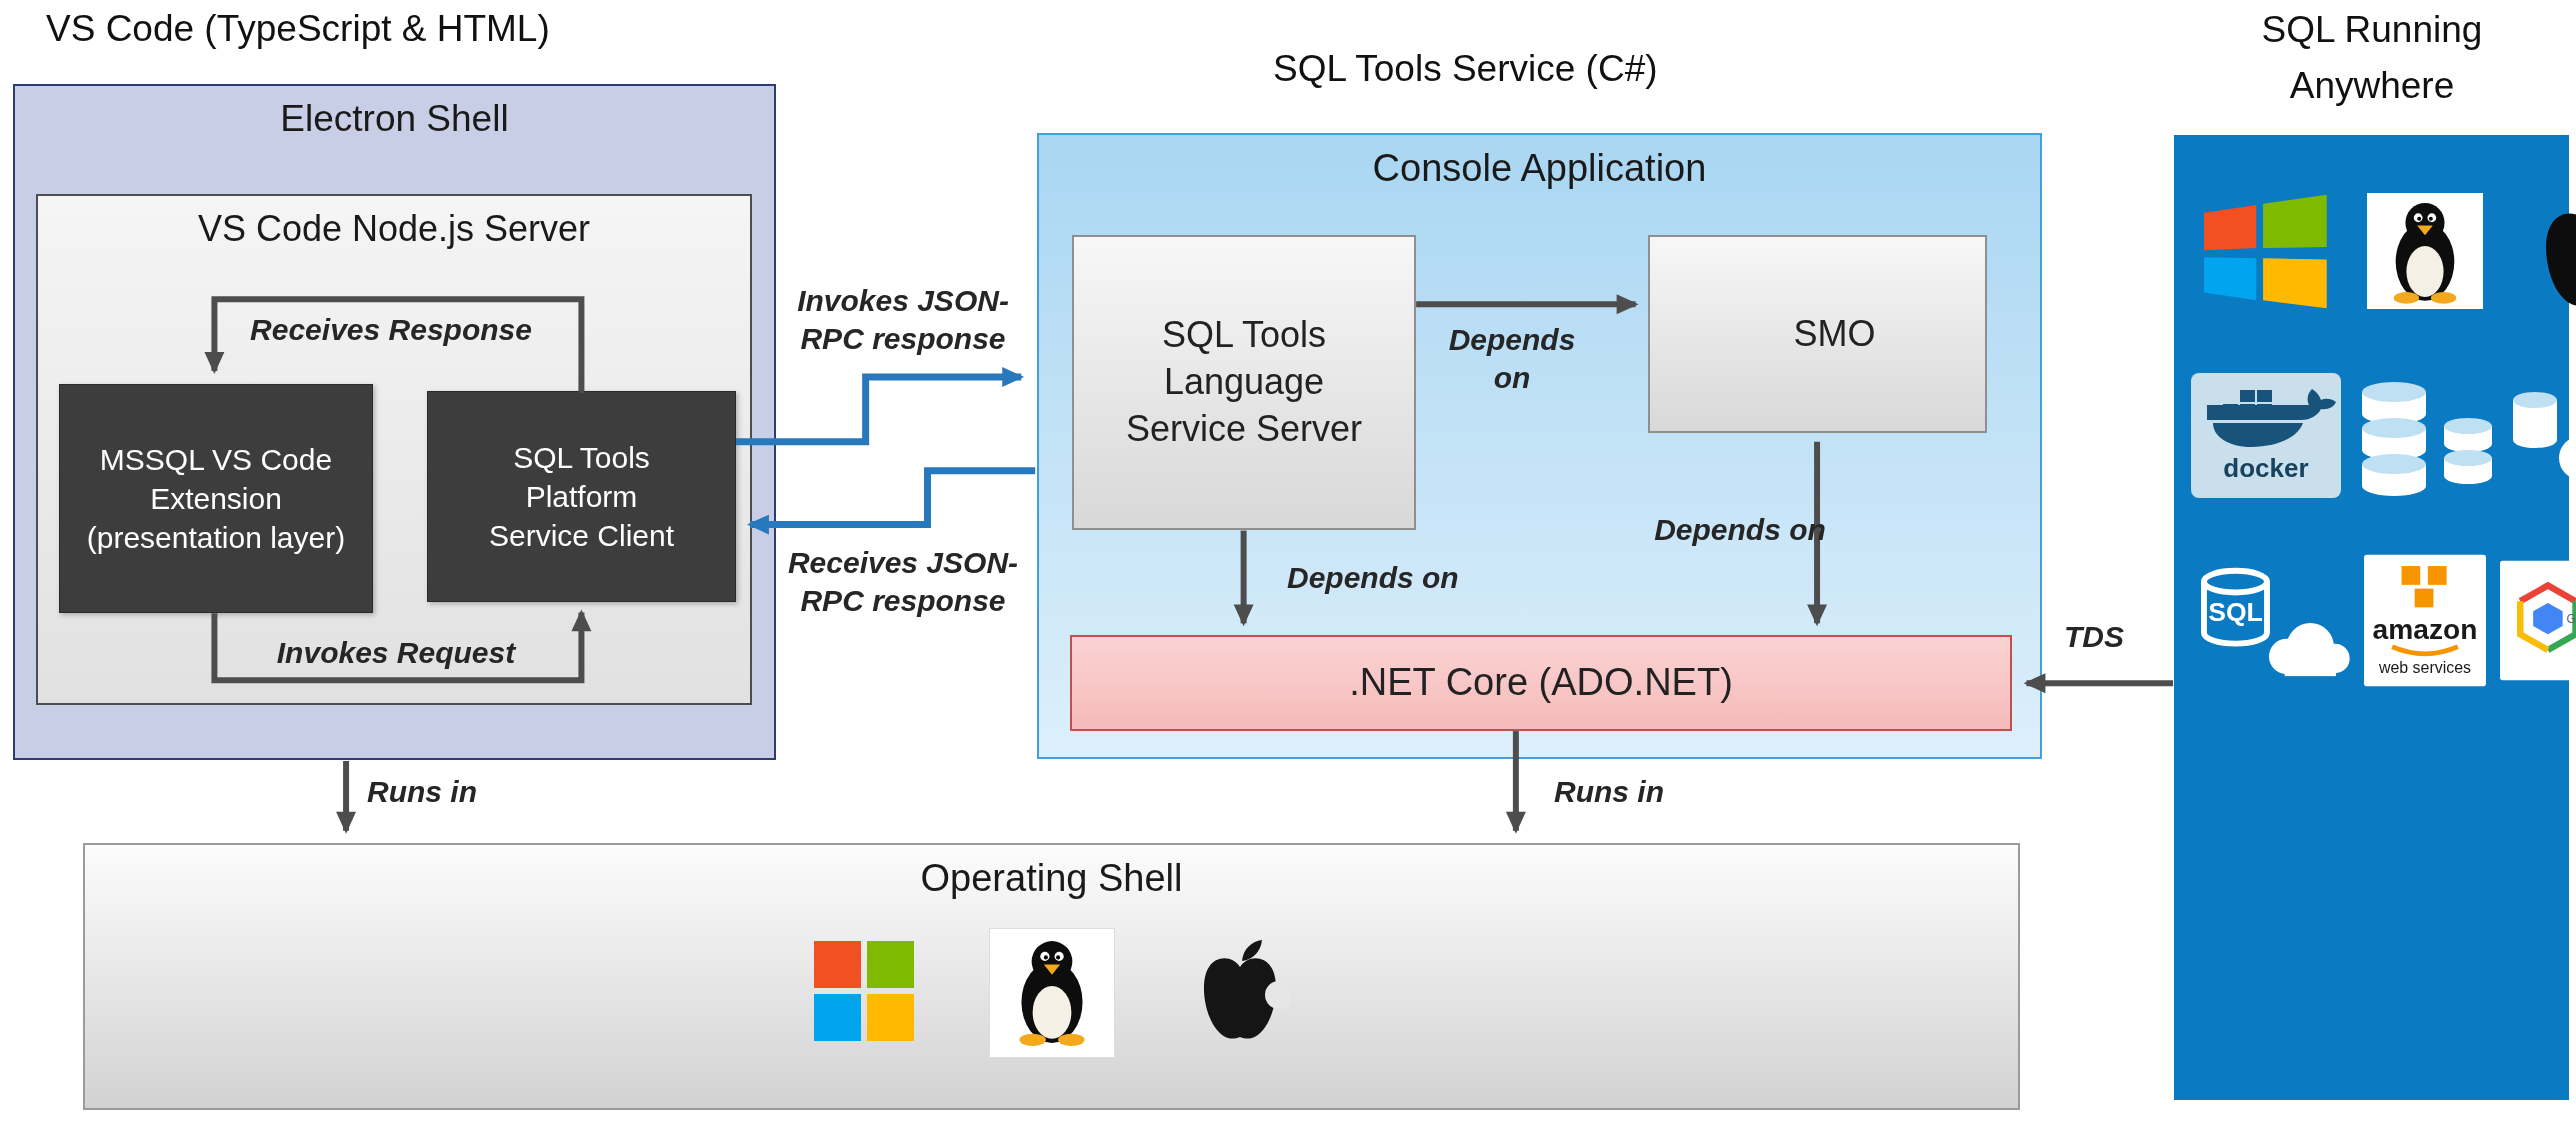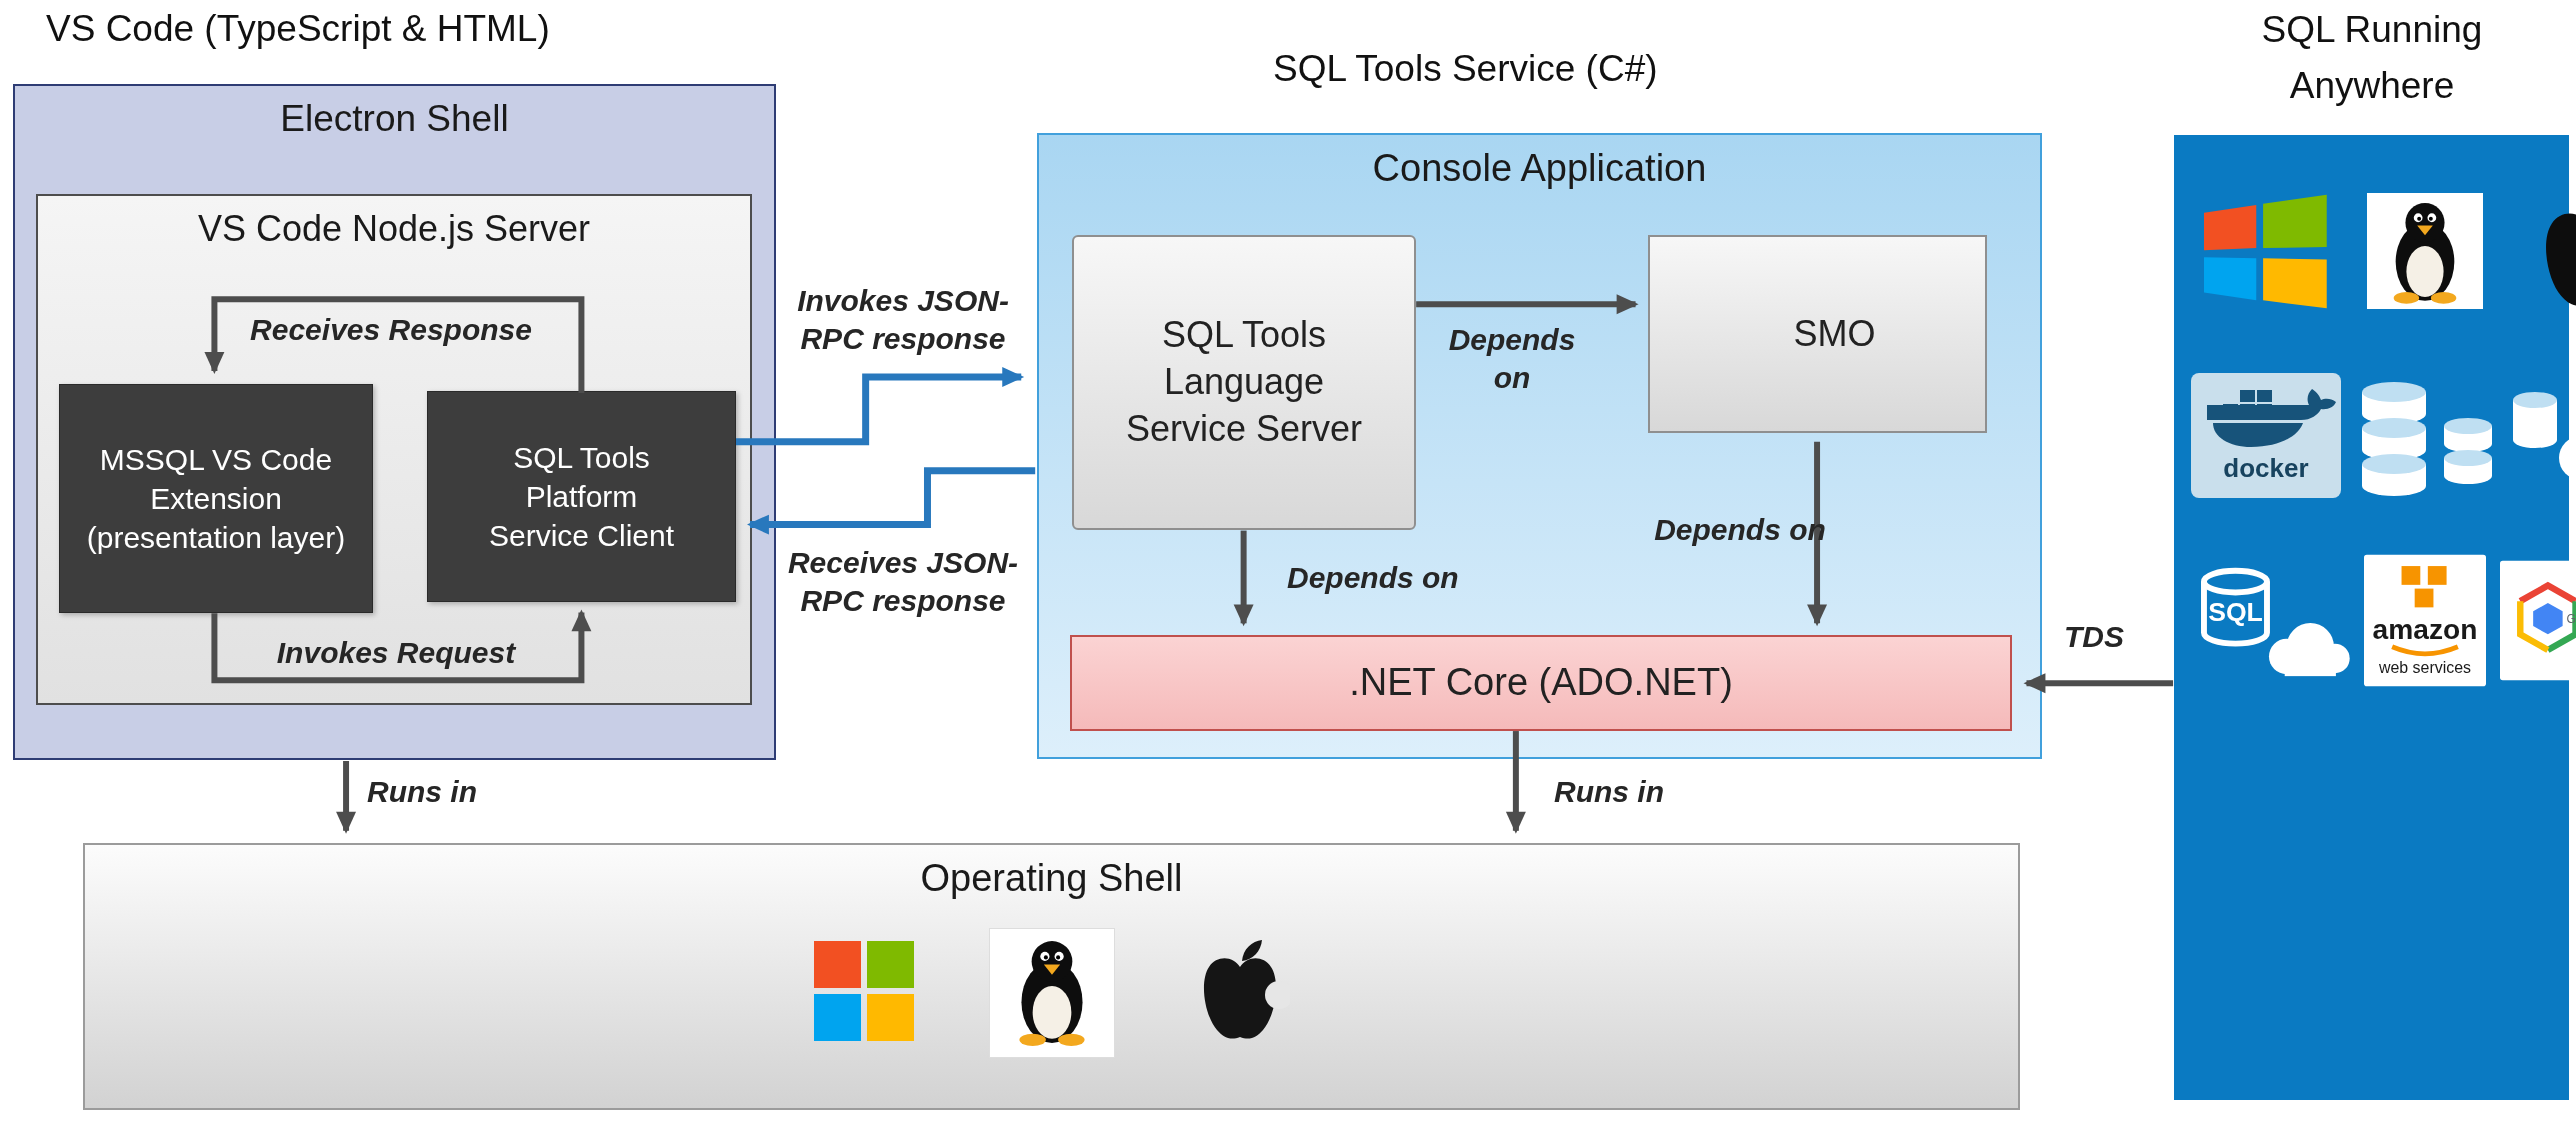--- a/index.html
+++ b/index.html
@@ -43,21 +43,21 @@
     <span>MSSQL VS Code Extension (presentation layer)</span>
   </div>
   <div class="shape darkbox" style="left:427px;top:391px;width:309px;height:211px;padding:0 55px;">
     <span>SQL Tools Platform Service Client</span>
   </div>
 
   <div class="shape" style="left:1037px;top:133px;width:1005px;height:626px;background:linear-gradient(180deg,#a9d6f2,#ddeffb);border:2px solid #41a0dc;">
     <div class="shape-title" style="font-size:38px;">Console Application</div>
   </div>
 
-  <div class="shape graybox" style="left:1072px;top:235px;width:344px;height:295px;padding:16px 48px;border-radius:6px;">
+  <div class="shape graybox" style="left:1072px;top:235px;width:344px;height:295px;padding:16px 48px;">
     <span>SQL Tools Language Service Server</span>
   </div>
   <div class="shape graybox" style="left:1648px;top:235px;width:339px;height:198px;padding-left:34px;">
     <span>SMO</span>
   </div>
   <div class="shape graybox" style="left:1070px;top:635px;width:942px;height:96px;background:linear-gradient(180deg,#fbd3d3,#f5baba);border:2px solid #c0504d;font-size:38px;">
     <span>.NET Core (ADO.NET)</span>
   </div>
 
   <div class="shape" style="left:83px;top:843px;width:1937px;height:267px;background:linear-gradient(180deg,#fcfcfc,#d2d2d2);border:2px solid #9b9b9b;">

